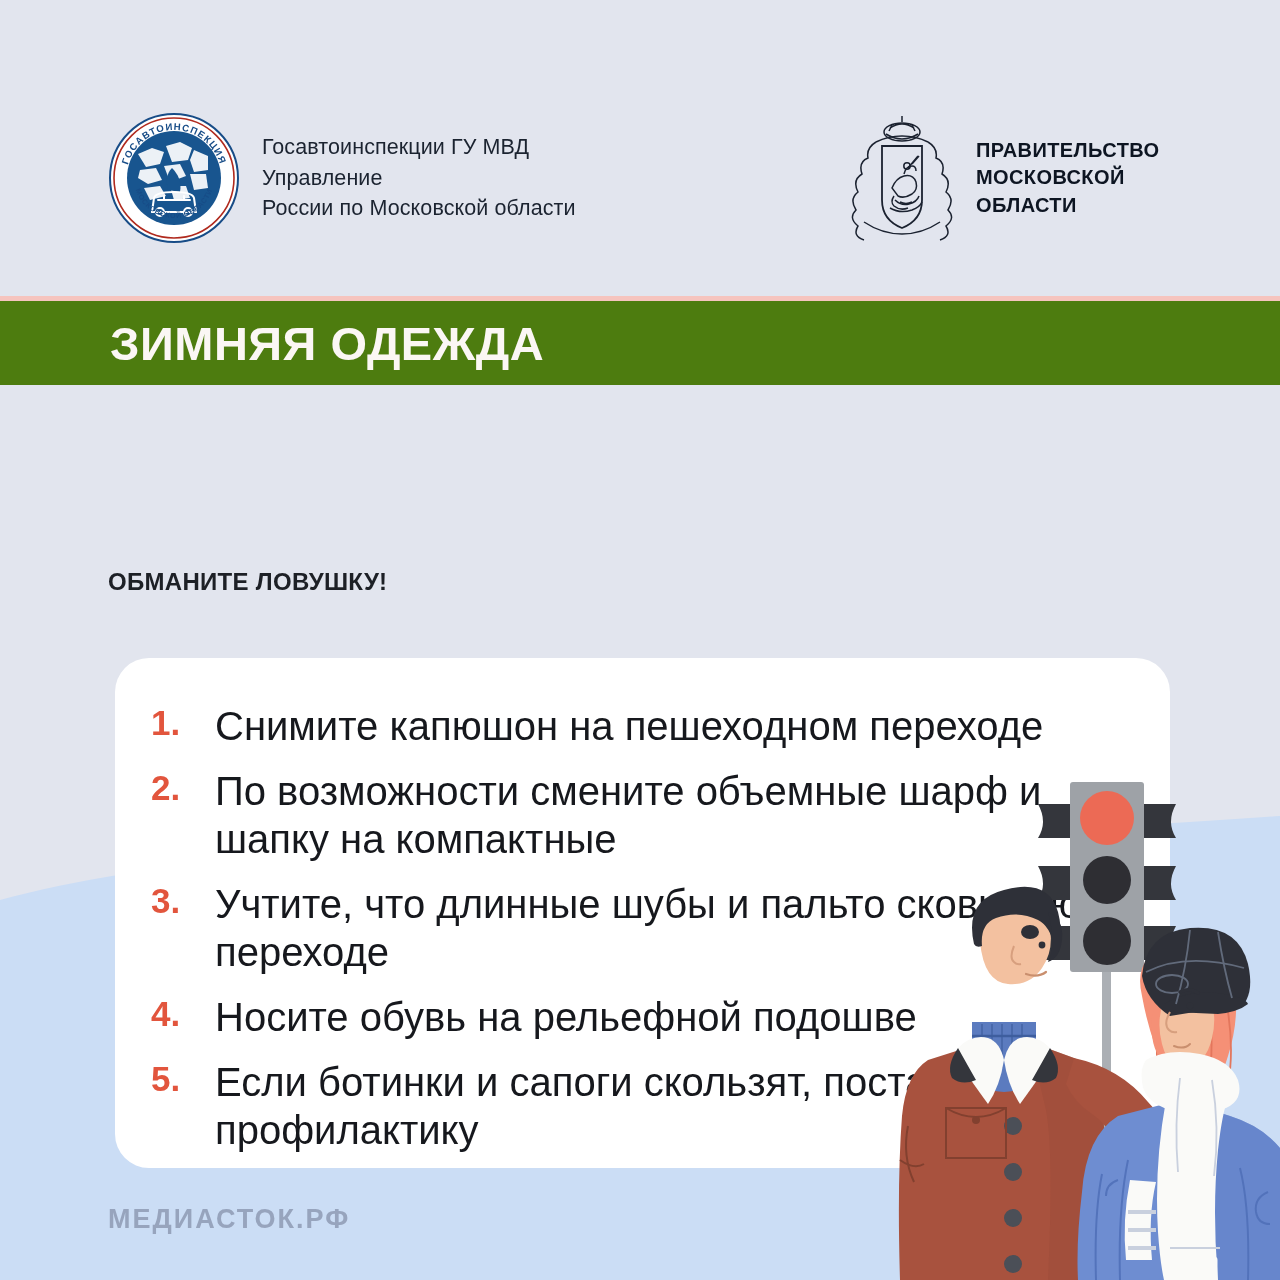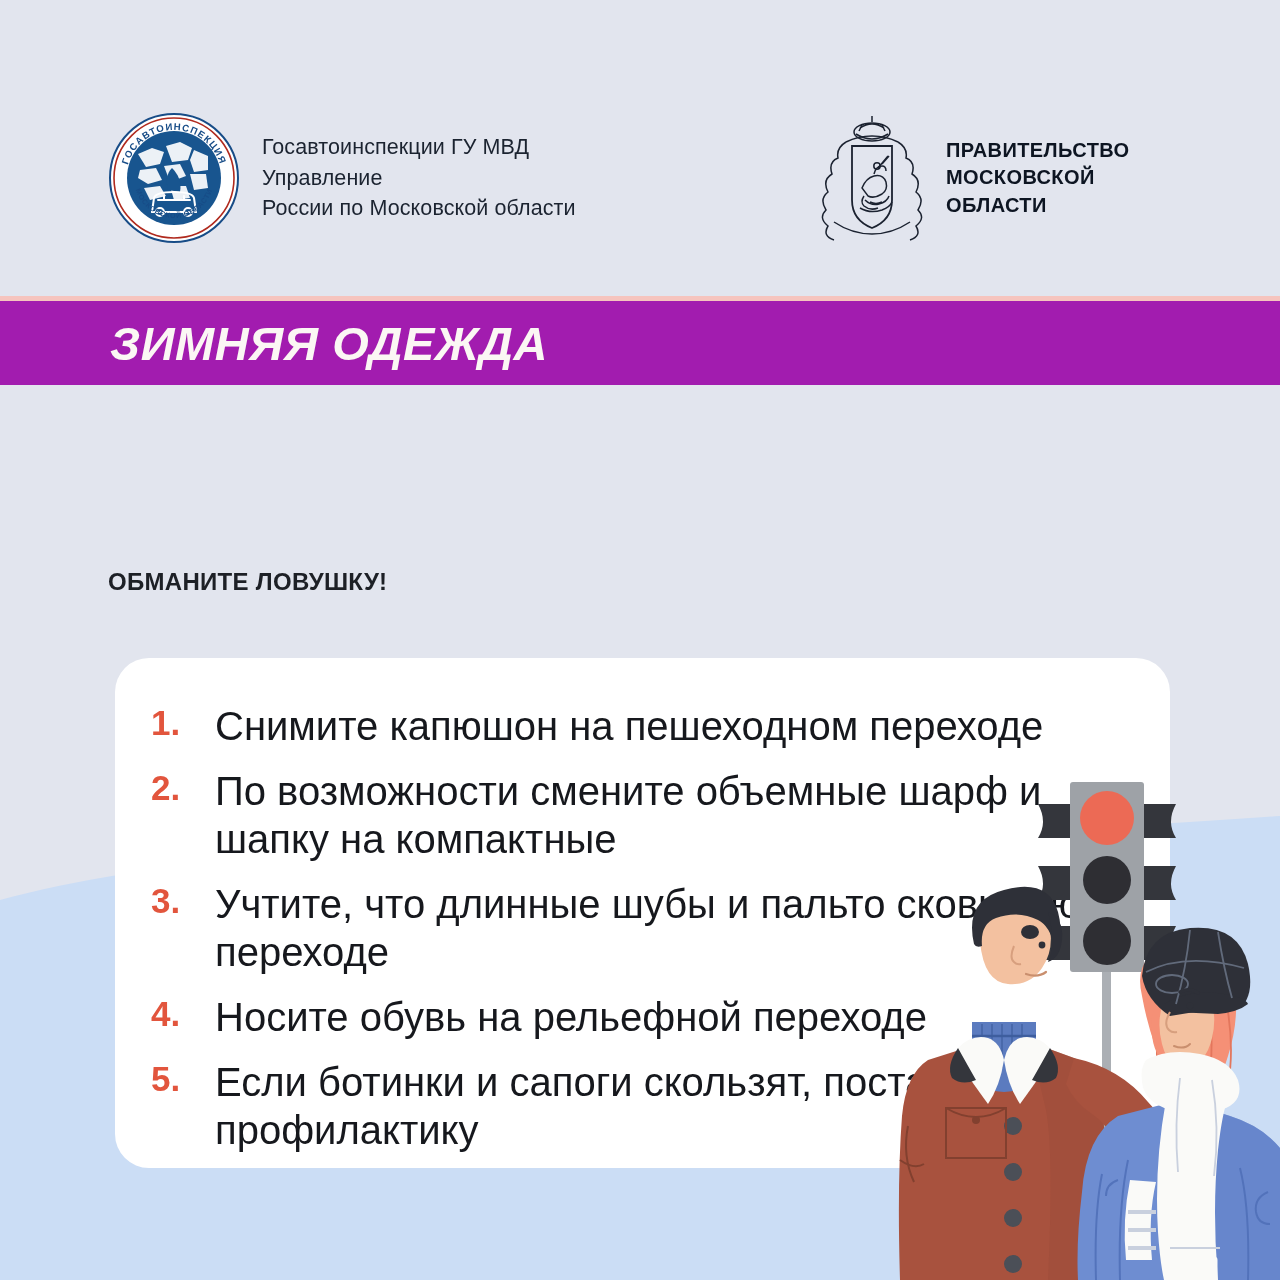--- a/index.html
+++ b/index.html
@@ -15,42 +15,42 @@
   
   .bg-wave { position:absolute; left:0; top:0; width:1280px; height:1280px; z-index:0; }
 
   
   .header {
     position:absolute; left:0; top:0; width:1280px; height:296px;
     background:#E2E5EE; z-index:3;
   }
   .logo-block { position:absolute; display:flex; align-items:center; gap:22px; }
   .logo-gai { left:108px; top:112px; }
-  .logo-gov { left:820px; top:112px; }
+  .logo-gov { left:850px; top:112px; }
 
   .gai-mark { width:132px; height:132px; flex:0 0 132px; }
   .gov-mark { width:104px; height:132px; flex:0 0 104px; }
 
   .gai-text {
     font-size:21.5px; line-height:1.42; color:#1b2330;
     font-family:"Liberation Sans", sans-serif; letter-spacing:.1px;
   }
   .gov-text {
     font-size:20px; line-height:1.36; color:#0d1522; font-weight:bold;
     letter-spacing:.4px;
   }
 
   
   .pink-strip {
     position:absolute; left:0; top:296px; width:1280px; height:5px;
     background:#F6C4BE; z-index:3;
   }
   .banner {
     position:absolute; left:0; top:301px; width:1280px; height:84px;
-    background:#a21caf; z-index:3; display:flex; align-items:center;font-style:italic;
+    background:#4d7c0f; z-index:3; display:flex; align-items:center;
   }
   .banner-title {
     margin-left:110px; color:#FBF7F4; font-size:47px; font-weight:bold;
     letter-spacing:.5px; line-height:1;
   }
 
   
   .intro {
     position:absolute; left:108px; top:428px; width:1060px;
     font-size:37px; line-height:1.28; color:#16181d; z-index:3;
@@ -203,21 +203,21 @@
       <li class="list-item">
         <span class="list-num">2.</span>
         <span class="list-text">По возможности смените объемные шарф и шапку на компактные</span>
       </li>
       <li class="list-item">
         <span class="list-num">3.</span>
         <span class="list-text">Учтите, что длинные шубы и пальто сковывают переходе</span>
       </li>
       <li class="list-item">
         <span class="list-num">4.</span>
-        <span class="list-text">Носите обувь на рельефной переходе</span>
+        <span class="list-text">Носите обувь на рельефной подошве</span>
       </li>
       <li class="list-item">
         <span class="list-num">5.</span>
         <span class="list-text">Если ботинки и сапоги скользят, поставьте профилактику</span>
       </li>
     </ul>
   </div>
 
   <svg class="illustration" viewBox="0 0 400 520">
 
@@ -341,14 +341,15 @@
 
       <path d="M250,420 q-8,40 -4,80 l26,0 q-4,-44 4,-78 Z" fill="#FAFAF8"></path>
       <g stroke="#C9D0DE" stroke-width="4" fill="none">
         <path d="M248,452 h28"></path>
           <path d="M248,470 h28"></path>
           <path d="M248,488 h28"></path>
       </g>
     </g>
   </svg>
 
+  <div class="footer">МЕДИАСТОК.РФ</div>
 
 </div>
 
 </body></html>

